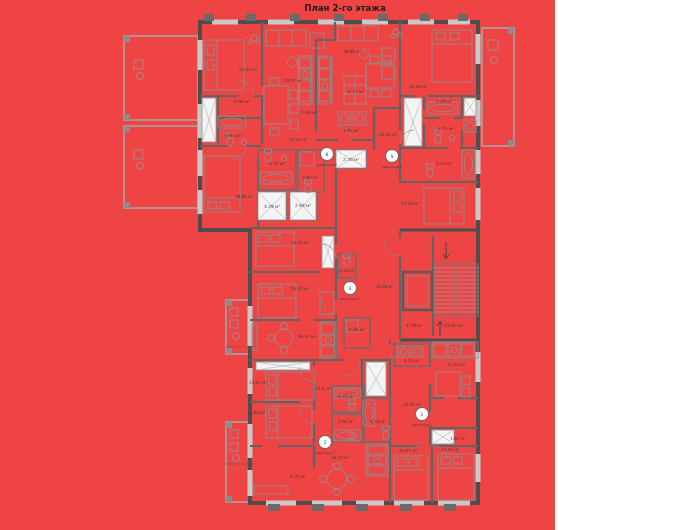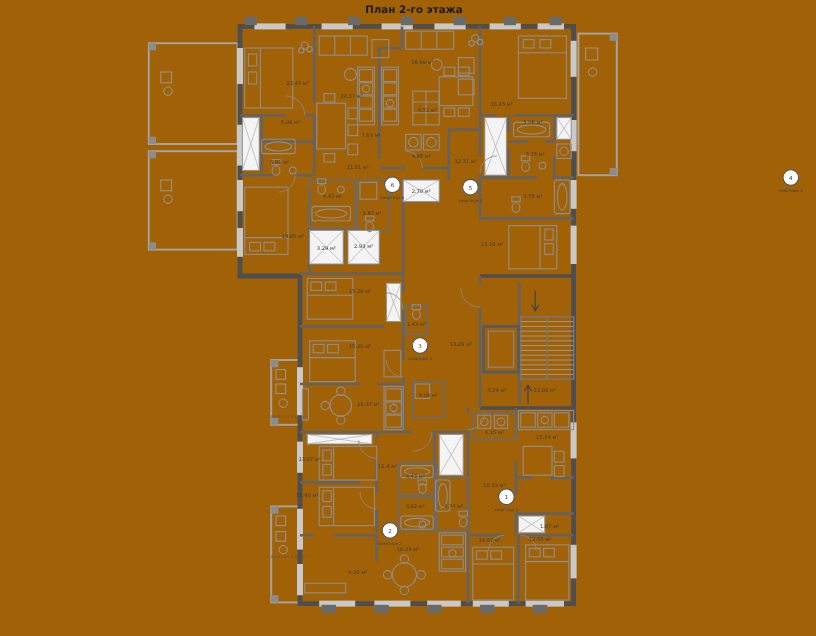--- a/index.html
+++ b/index.html
@@ -1,16 +1,16 @@
 <!DOCTYPE html>
 <html><head>
 <meta charset="utf-8">
 <style>
   html,body{margin:0;padding:0;background:#ffffff;}
-  .canvas{position:relative;width:680px;height:530px;background:#a16207;overflow:hidden;}
+  .canvas{position:relative;width:555px;height:530px;background:#ef4444;overflow:hidden;}
   svg{display:block;}
   text{font-family:"DejaVu Sans","Liberation Sans",sans-serif;}
   .title{font-size:8.6px;font-weight:bold;fill:#1c1c1c;text-anchor:middle;}
   .rl{font-size:4.3px;fill:#3c3c3c;text-anchor:middle;}
   .bl{font-size:3.2px;fill:#555;text-anchor:middle;}
   .bn{font-size:4.6px;fill:#333;text-anchor:middle;}
   .bt{font-size:3.4px;fill:#444;text-anchor:middle;}
 </style>
 </head>
 <body>

